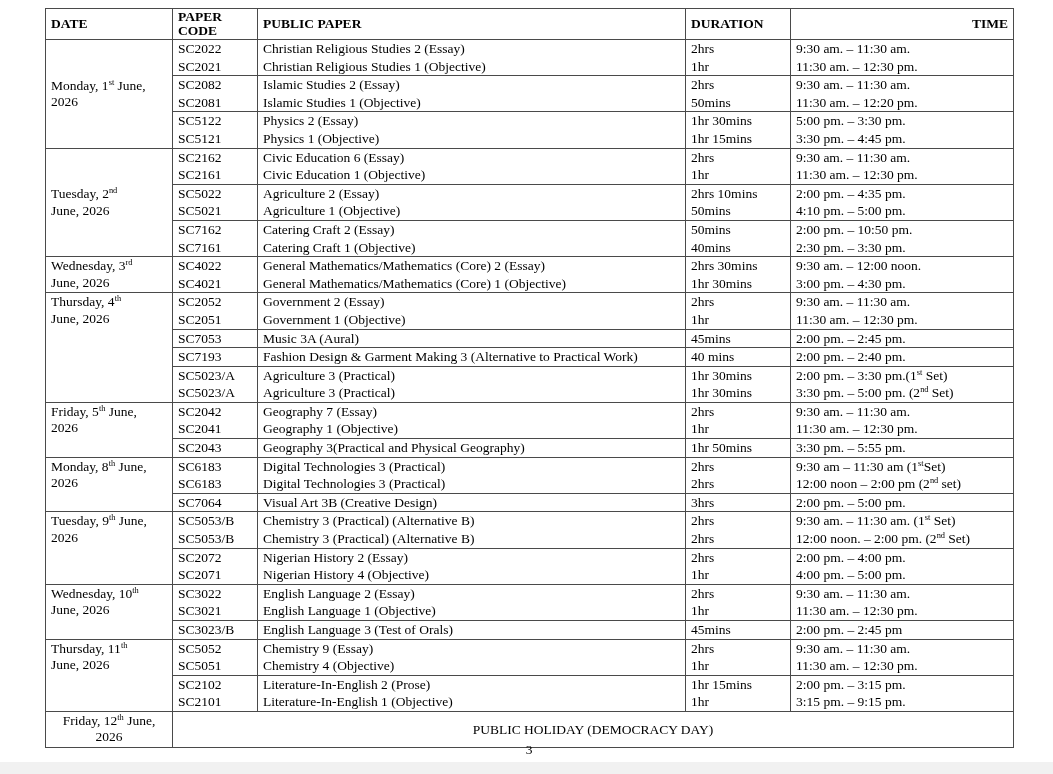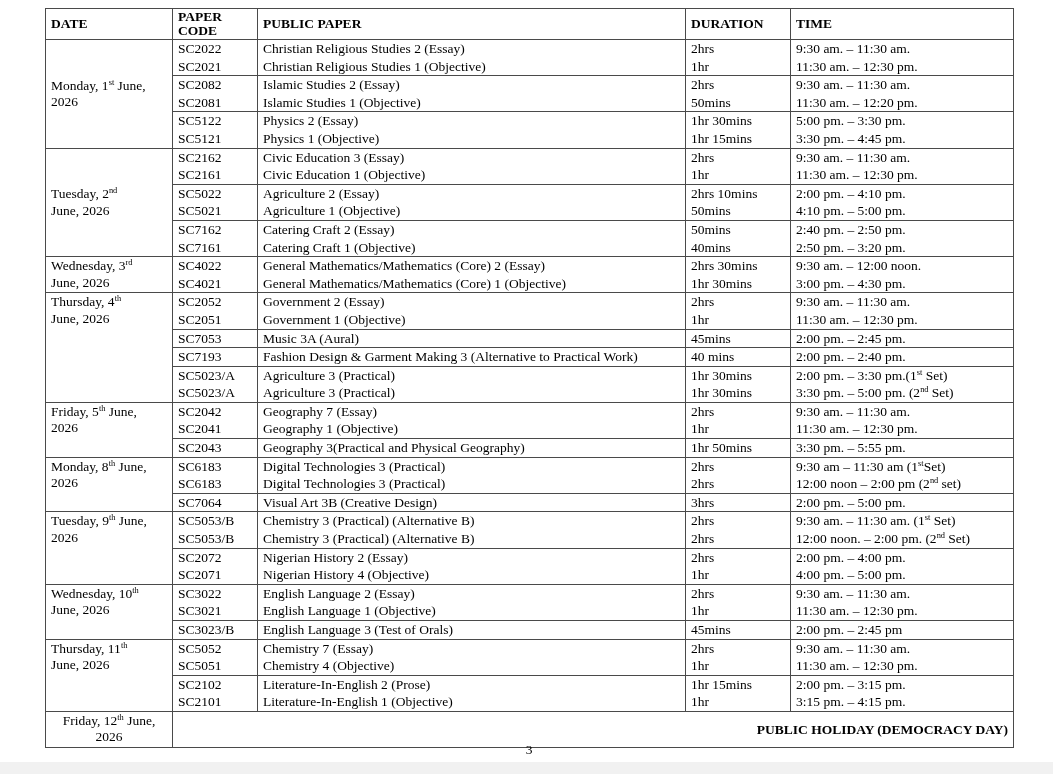--- a/index.html
+++ b/index.html
@@ -37,40 +37,40 @@
   }
   thead th {
     border-bottom: 1px solid #4a4a4a;
     font-weight: bold;
     text-align: left;
     vertical-align: middle;
     padding: 1px 5px;
     line-height: 14px;
     height: 30px;
   }
-  thead th.center { text-align: left; margin-top: 12px; }
+  thead th.center { text-align: right; margin-top: 12px; }
 
   tbody td {
     padding: 0 5px;
     line-height: 17.6px;
     vertical-align: top;
     white-space: nowrap;
   }
   tbody tr.g > td { border-top: 1px solid #4a4a4a; }
 
   td.date {
     white-space: pre-line;
     line-height: 16.5px;
     padding-top: 1px;
   }
   td.date.v-middle { vertical-align: middle; }
 
   td.holiday {
-    text-align: right;
-    font-weight: bold;
+    text-align: center;
+    font-weight: normal;
     vertical-align: middle;
     height: 36px;
     white-space: normal;
   }
   tr.holiday-row td.date { height: 36px; text-align: center; }
 
   sup { font-size: 0.62em; line-height: 0; vertical-align: super; letter-spacing: 0; }
 
   .page-number {
     position: absolute;
@@ -144,53 +144,53 @@
         <tr>
           <td>SC5121</td>
           <td>Physics 1 (Objective)</td>
           <td>1hr 15mins</td>
           <td>3:30 pm. – 4:45 pm.</td>
         </tr>
         <tr class="g">
           <td class="date v-middle" rowspan="6">Tuesday, 2<sup>nd</sup>
 June, 2026</td>
           <td>SC2162</td>
-          <td>Civic Education 3 (Essay)</td>
+          <td>Civic Education 6 (Essay)</td>
           <td>2hrs</td>
           <td>9:30 am. – 11:30 am.</td>
         </tr>
         <tr>
           <td>SC2161</td>
           <td>Civic Education 1 (Objective)</td>
           <td>1hr</td>
           <td>11:30 am. – 12:30 pm.</td>
         </tr>
         <tr class="g">
           <td>SC5022</td>
           <td>Agriculture 2 (Essay)</td>
           <td>2hrs 10mins</td>
-          <td>2:00 pm. – 4:10 pm.</td>
+          <td>2:00 pm. – 4:35 pm.</td>
         </tr>
         <tr>
           <td>SC5021</td>
           <td>Agriculture 1 (Objective)</td>
           <td>50mins</td>
           <td>4:10 pm. – 5:00 pm.</td>
         </tr>
         <tr class="g">
           <td>SC7162</td>
           <td>Catering Craft 2 (Essay)</td>
           <td>50mins</td>
-          <td>2:40 pm. – 2:50 pm.</td>
+          <td>2:00 pm. – 10:50 pm.</td>
         </tr>
         <tr>
           <td>SC7161</td>
           <td>Catering Craft 1 (Objective)</td>
           <td>40mins</td>
-          <td>2:50 pm. – 3:20 pm.</td>
+          <td>2:30 pm. – 3:30 pm.</td>
         </tr>
         <tr class="g">
           <td class="date v-top" rowspan="2">Wednesday, 3<sup>rd</sup>
 June, 2026</td>
           <td>SC4022</td>
           <td>General Mathematics/Mathematics (Core) 2 (Essay)</td>
           <td>2hrs 30mins</td>
           <td>9:30 am. – 12:00 noon.</td>
         </tr>
         <tr>
@@ -320,41 +320,41 @@
         <tr class="g">
           <td>SC3023/B</td>
           <td>English Language 3 (Test of Orals)</td>
           <td>45mins</td>
           <td>2:00 pm. – 2:45 pm</td>
         </tr>
         <tr class="g">
           <td class="date v-top" rowspan="4">Thursday, 11<sup>th</sup>
 June, 2026</td>
           <td>SC5052</td>
-          <td>Chemistry 7 (Essay)</td>
+          <td>Chemistry 9 (Essay)</td>
           <td>2hrs</td>
           <td>9:30 am. – 11:30 am.</td>
         </tr>
         <tr>
           <td>SC5051</td>
           <td>Chemistry 4 (Objective)</td>
           <td>1hr</td>
           <td>11:30 am. – 12:30 pm.</td>
         </tr>
         <tr class="g">
           <td>SC2102</td>
           <td>Literature-In-English 2 (Prose)</td>
           <td>1hr 15mins</td>
           <td>2:00 pm. – 3:15 pm.</td>
         </tr>
         <tr>
           <td>SC2101</td>
           <td>Literature-In-English 1 (Objective)</td>
           <td>1hr</td>
-          <td>3:15 pm. – 4:15 pm.</td>
+          <td>3:15 pm. – 9:15 pm.</td>
         </tr>
         <tr class="g holiday-row">
           <td class="date v-top">Friday, 12<sup>th</sup> June,
 2026</td>
           <td colspan="4" class="holiday">PUBLIC HOLIDAY (DEMOCRACY DAY)</td>
         </tr>
       </tbody>
   </table>
 
   <div class="page-number">3</div>

